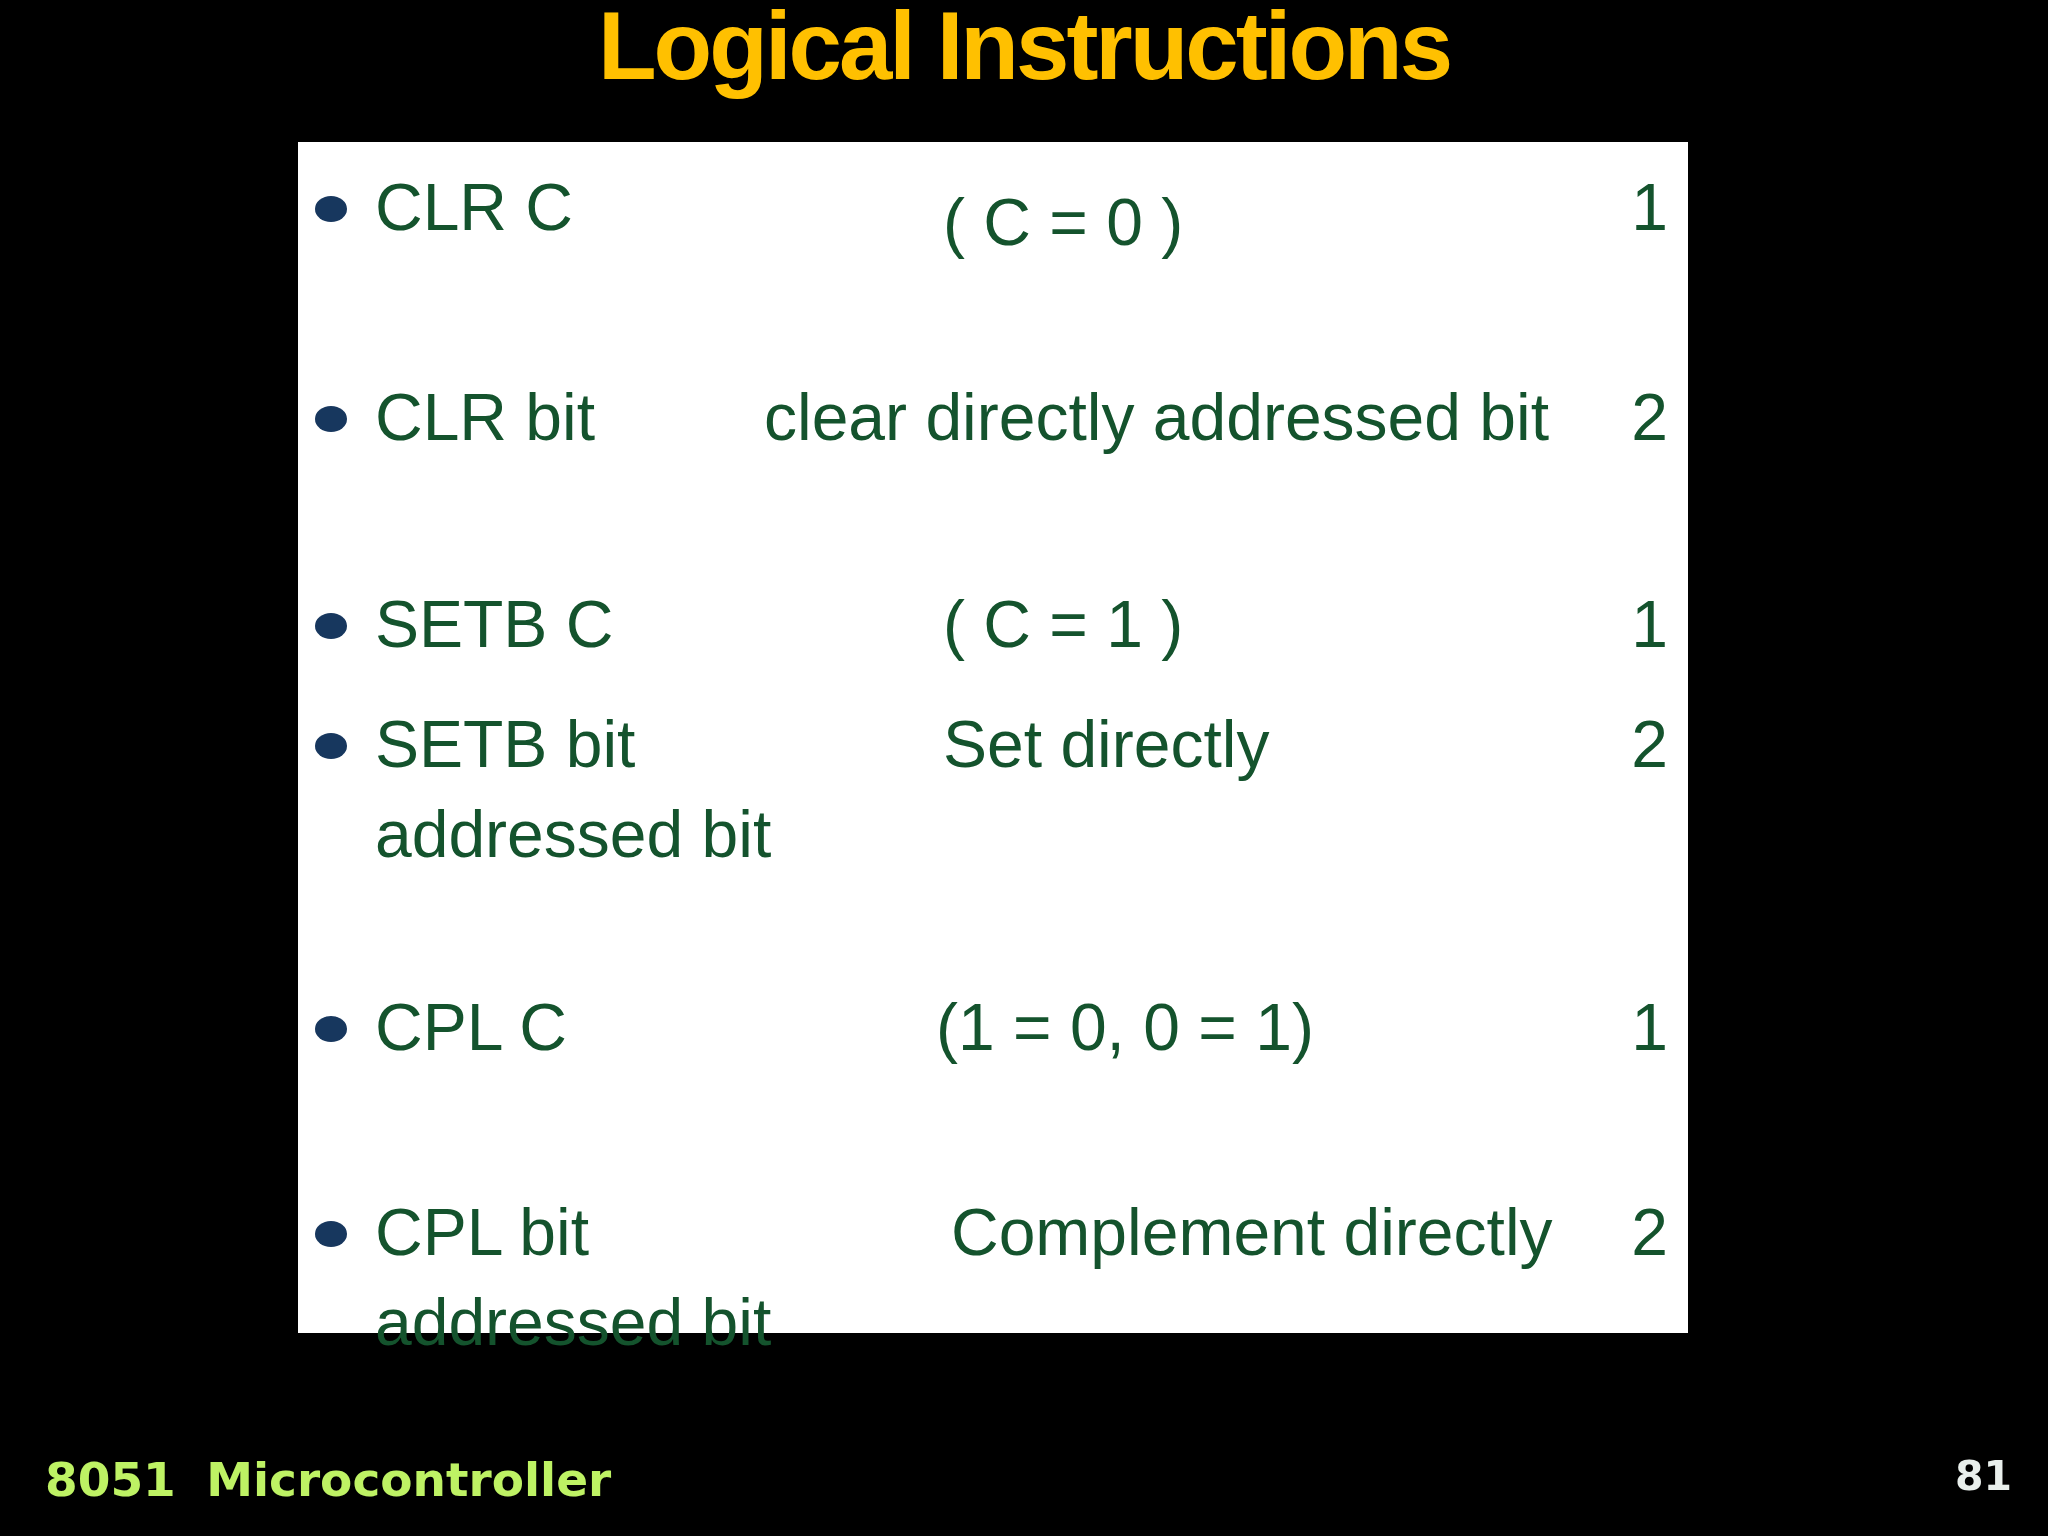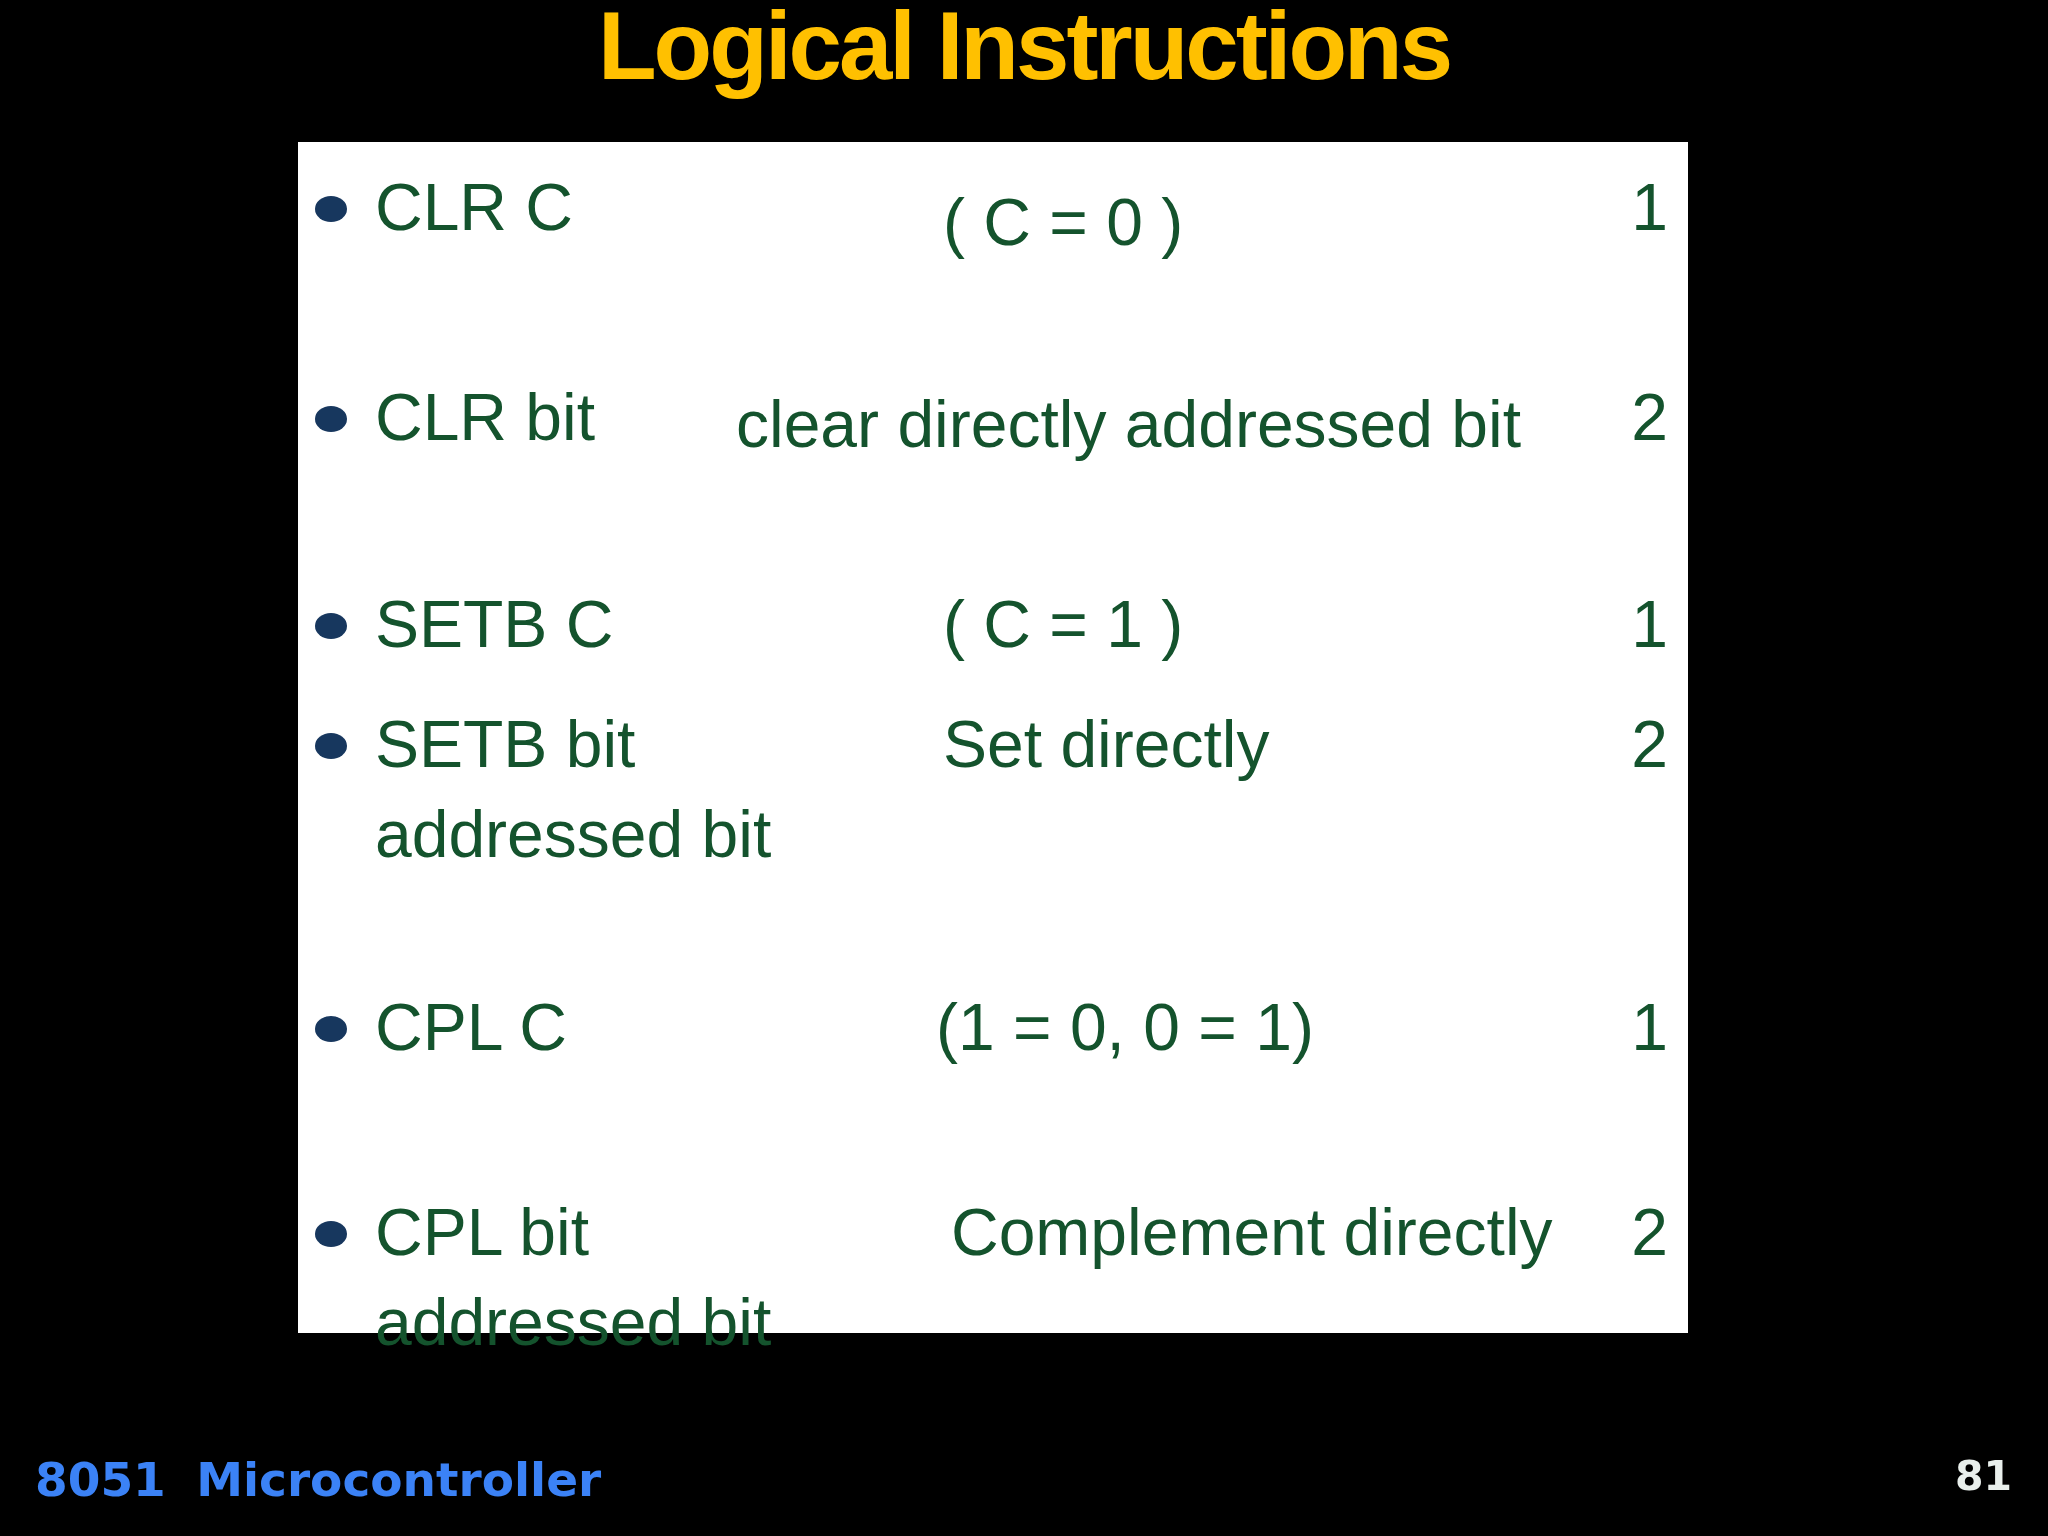--- a/index.html
+++ b/index.html
@@ -65,39 +65,39 @@
     width: 560px;
     white-space: nowrap;
   }
   .mnemonic .line2 { display: block; white-space: nowrap; }
   .desc {
     position: absolute;
     top: 0;
     white-space: nowrap;
   }
   .r1 .desc { left: 645px; margin-top: 15px; }
-  .r2 .desc { left: 438px; margin-top: 7px; }
+  .r2 .desc { left: 466px; }
   .r3 .desc { left: 645px; }
   .r4 .desc { left: 645px; }
   .r5 .desc { left: 638px; }
   .r6 .desc { left: 653px; }
   .bytes {
     position: absolute;
     top: 0;
     right: 20px;
     text-align: right;
   }
   .footer-left {
     position: absolute;
-    left: 35px;
+    left: 45px;
     top: 1452px;
     font-size: 47px;
     font-weight: bold;
     word-spacing: 14px;
-    color: #3b82f6;
+    color: #bef264;
     font-family: "DejaVu Sans", sans-serif;
   }
   .footer-right {
     position: absolute;
     right: 36px;
     top: 1452px;
     font-size: 41px;
     font-weight: bold;
     color: #E9EFEC;
     font-family: "DejaVu Sans", sans-serif;

